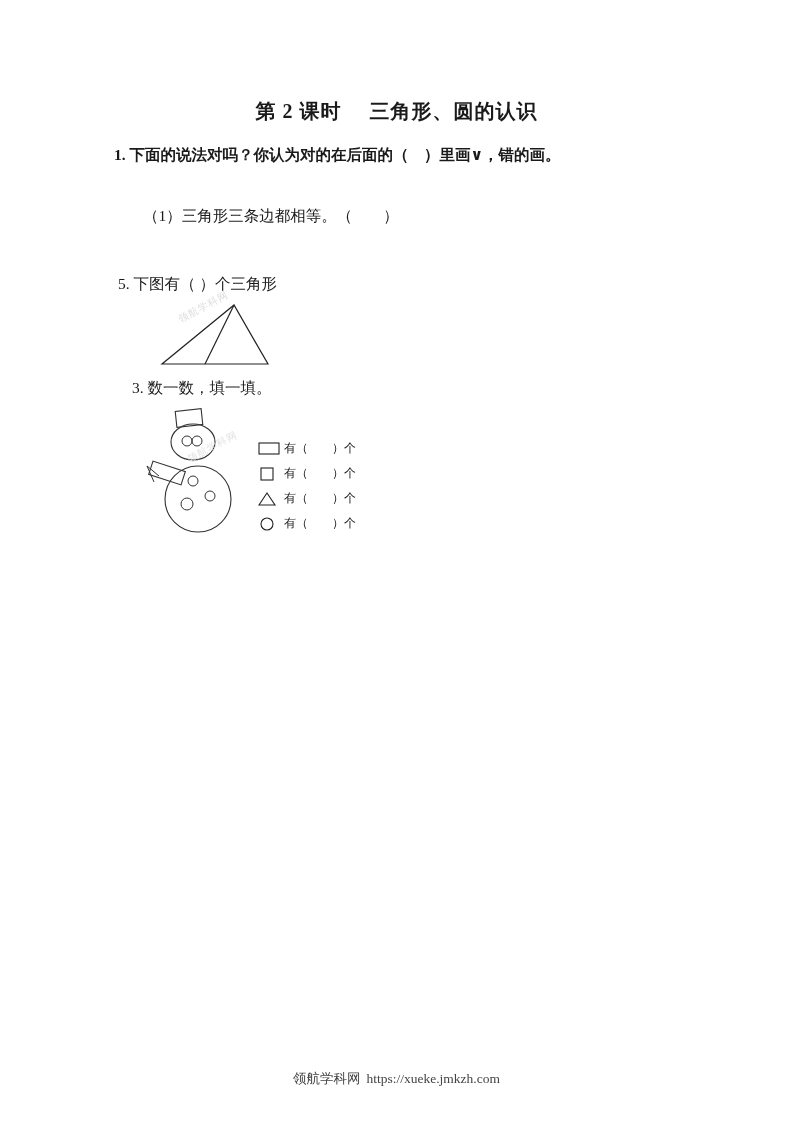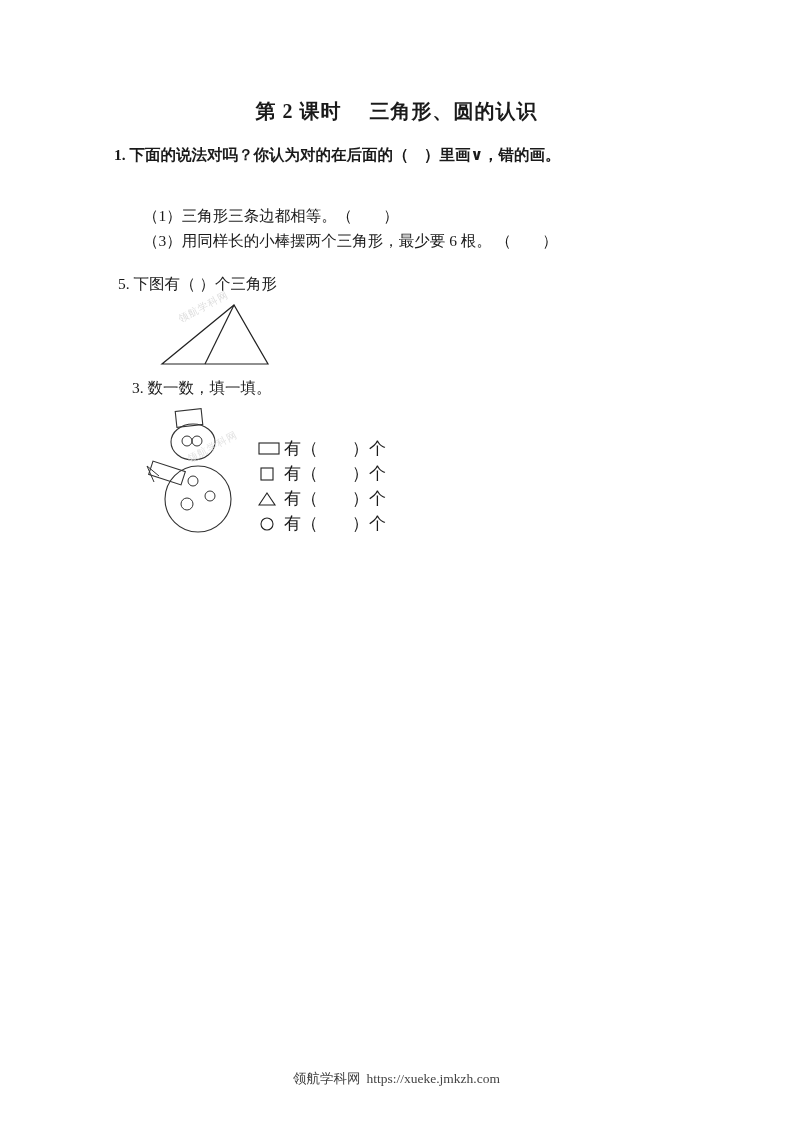--- a/index.html
+++ b/index.html
@@ -66,21 +66,21 @@
   .count-list {
     position: absolute;
     left: 258px;
     top: 436px;
     width: 140px;
   }
   .count-row {
     display: flex;
     align-items: center;
     height: 25px;
-    font-size: 17px;
+    font-size: 12px;
     white-space: nowrap;
   }
   .count-row .shape {
     width: 26px;
     display: inline-flex;
     align-items: center;
     justify-content: flex-start;
   }
   .count-row .txt {
     letter-spacing: 0px;
@@ -124,21 +124,20 @@
 <body>
 
 <div class="page">
 
   <div class="title">
     <span>第 2 课时</span><span class="gap"></span><span>三角形、圆的认识</span>
   </div>
 
   <div class="q q1">1. 下面的说法对吗？你认为对的在后面的（　）里画∨，错的画。</div>
   <div class="q q1sub1">（1）三角形三条边都相等。（　　）</div>
-  <div class="q q1sub3">（3）用同样长的小棒摆两个三角形，最少要 6 根。 （　　）</div>
 
   <div class="q q2">5. 下图有（ ）个三角形</div>
 
   <div class="tri-fig">
     <svg width="130" height="72" viewBox="0 0 130 72">
       <polygon points="4,64 110,64 76,5" fill="none" stroke="#222" stroke-width="1.2"></polygon>
       <line x1="76" y1="5" x2="47" y2="64" stroke="#222" stroke-width="1.2"></line>
     </svg>
   </div>
   <div class="watermark-diag">领航学科网</div>

